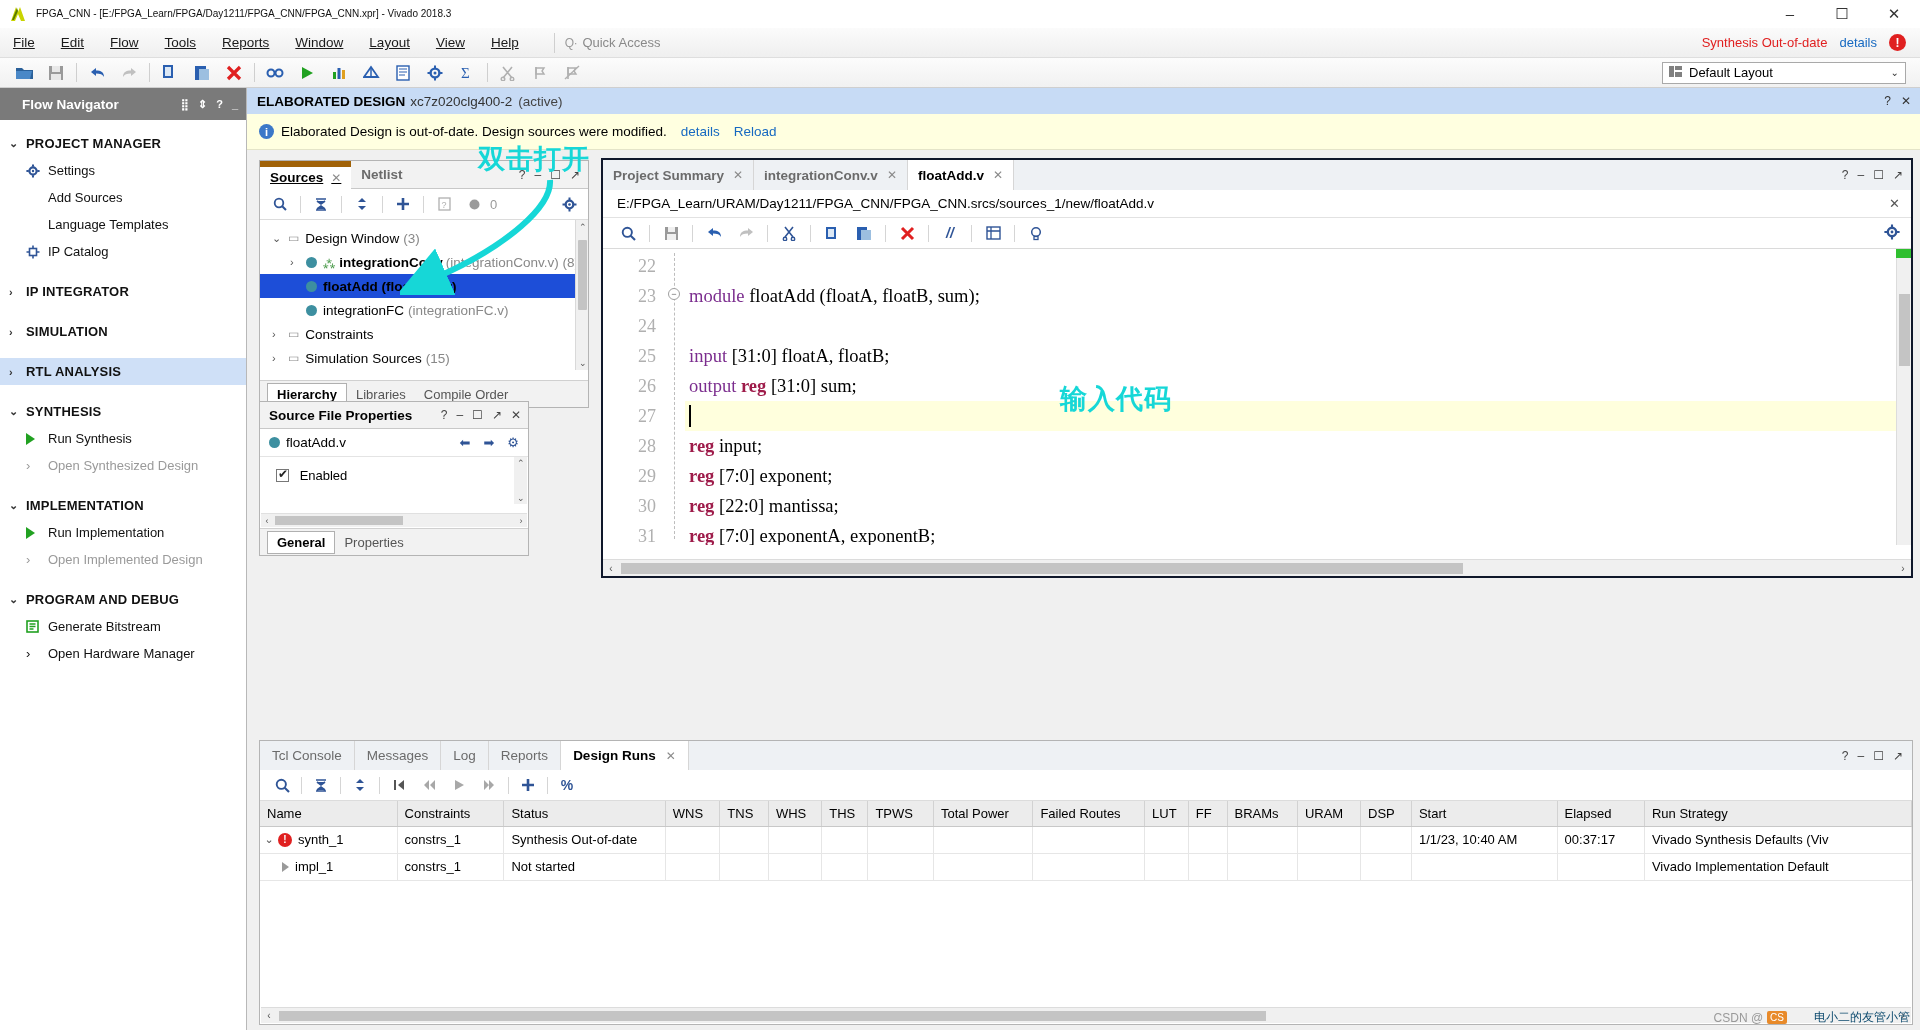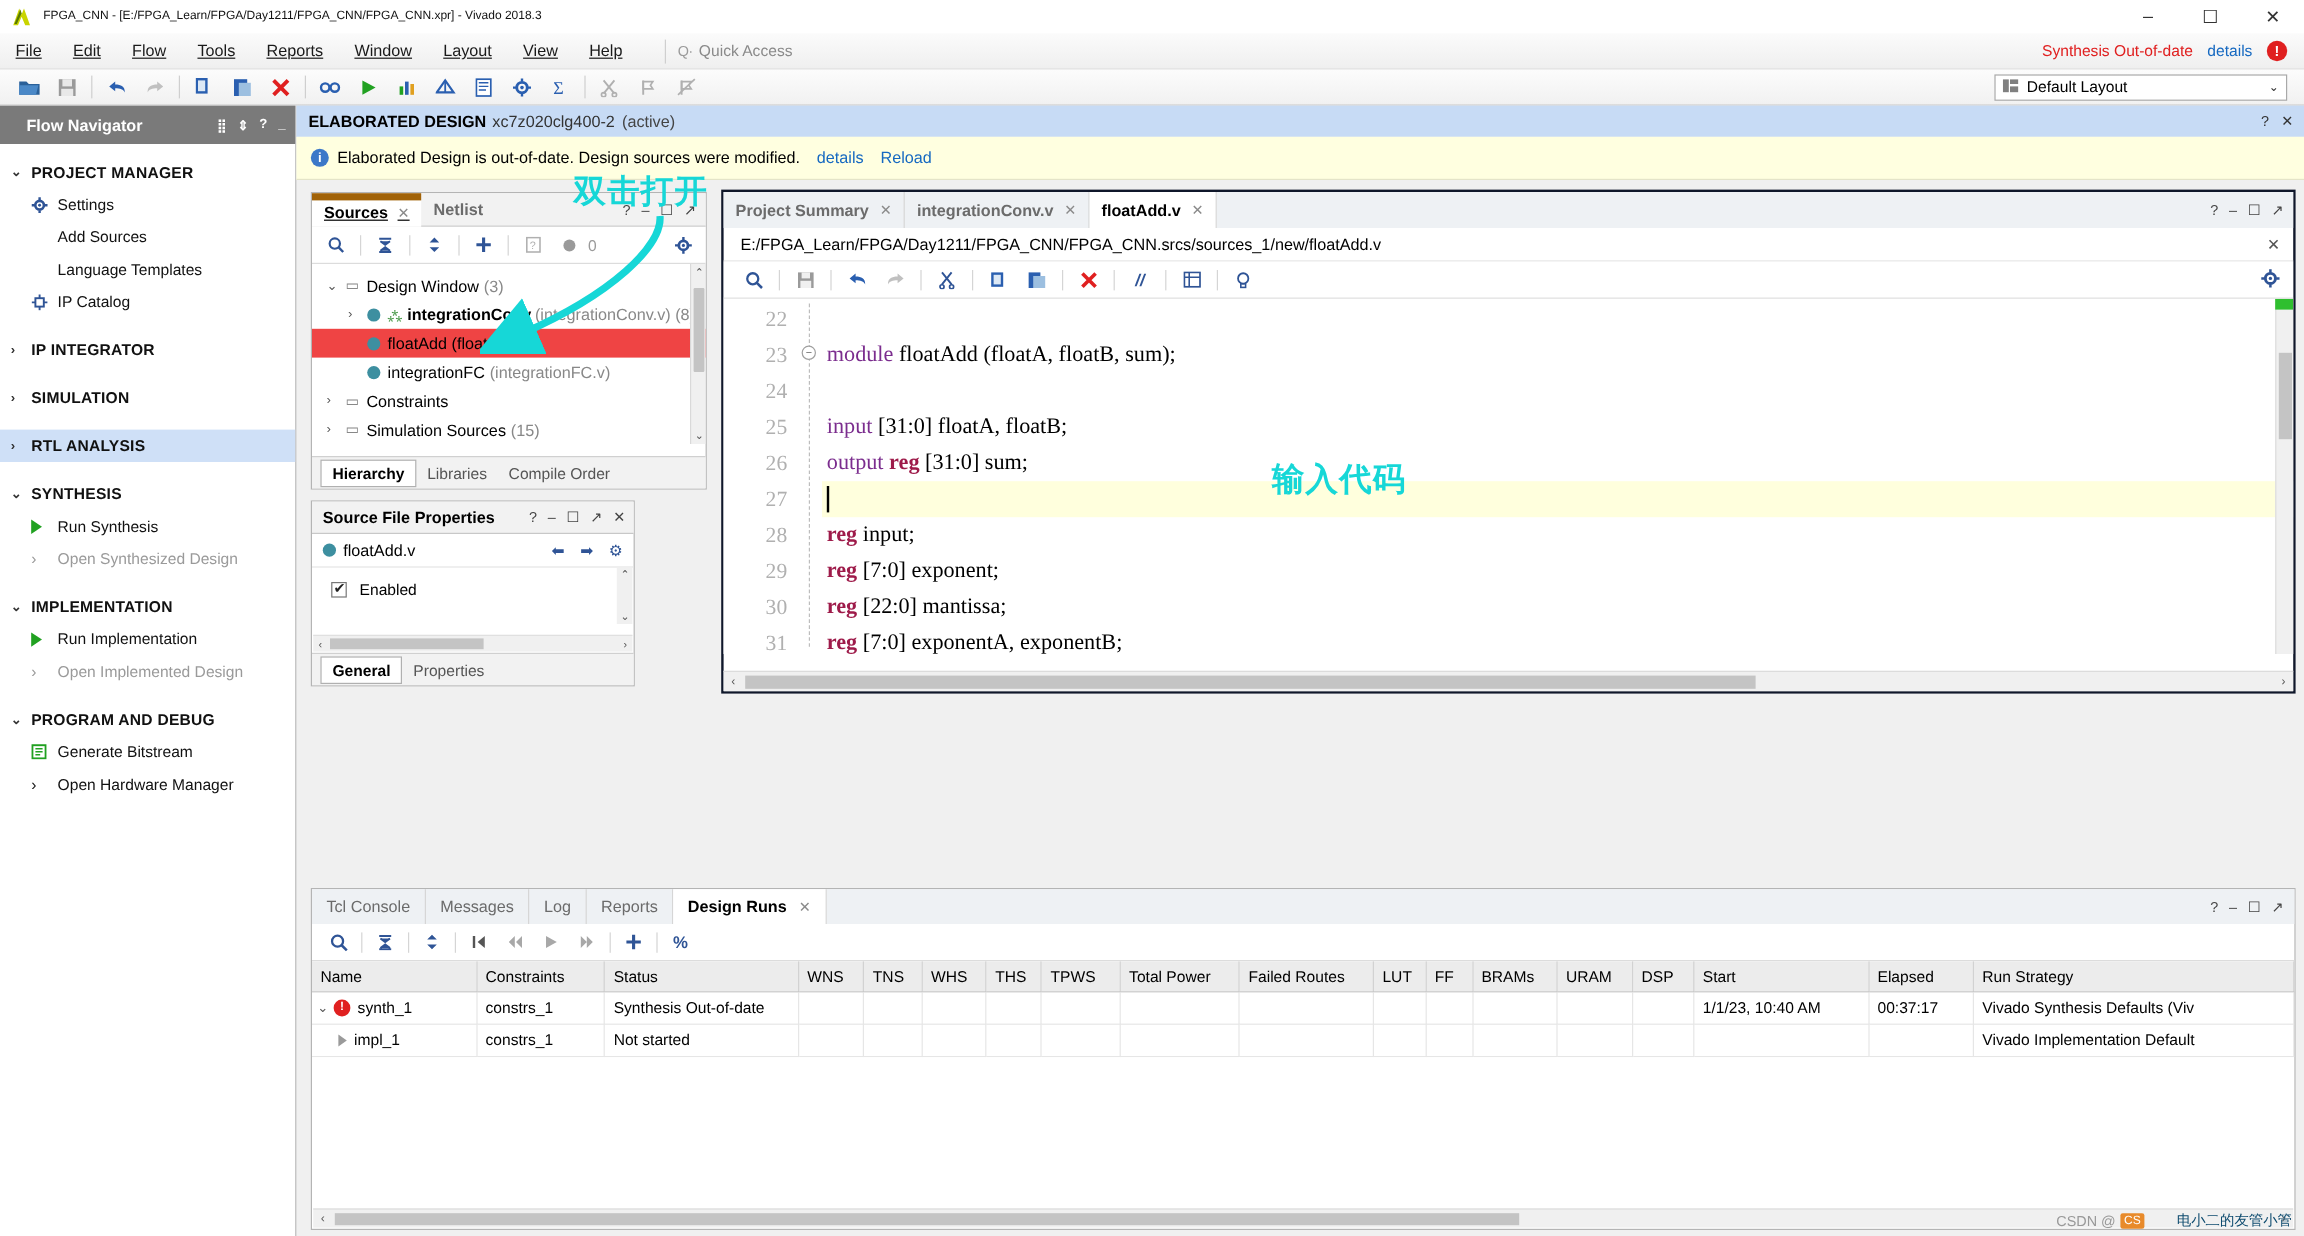--- a/index.html
+++ b/index.html
@@ -114,37 +114,37 @@
   .panel-tabs { height:28px; background:#f2f2f2; display:flex; align-items:center; border-bottom:1px solid #c8c8c8; }
   .ptab { height:28px; display:flex; align-items:center; padding:0 10px; font-size:13.5px; color:#6b6b6b; font-weight:bold; }
   .ptab.active { background:#fff; color:#000; border-top:6px solid #a16207;text-decoration:underline; }
   .ptab .x { margin-left:8px; color:#8a8a8a; font-weight:normal; font-size:12px; }
   .ptab-right { margin-left:auto; display:flex; gap:9px; padding-right:8px; color:#444; font-size:12px; }
   .panel-toolbar { height:31px; display:flex; align-items:center; padding-left:6px; gap:2px; border-bottom:1px solid #dcdcdc; background:#fff;}
   .pt-btn { width:28px;height:25px;display:flex;align-items:center;justify-content:center;color:#2f5496;font-size:14px; }
   .pt-sep { width:1px;height:17px;background:#d5d5d5;margin:0 4px; }
   .tree { padding-top:6px; font-size:13.5px; position:relative; height:150px; overflow:hidden;}
   .trow { display:flex; align-items:center; height:24px; padding-left:12px; }
-  .trow.sel { background:#ef4444; }
+  .trow.sel { background:#1d4ed8;font-weight:bold; }
   .trow .exp { width:16px; color:#555; font-size:11px; }
   .trow .fold { color:#888; margin-right:6px; font-size:12px; }
   .dot-blue { width:11px;height:11px;border-radius:50%;background:#3d8fa0;display:inline-block;margin-right:6px; }
   .grey { color:#888; }
   .bold { font-weight:bold; }
   .tree-scroll {
     position:absolute; right:0; top:0; width:13px; height:150px; background:#f0f0f0; border-left:1px solid #d9d9d9;
   }
   .tree-scroll .thumb { position:absolute; top:20px; left:2px; width:9px; height:70px; background:#c4c4c4; border-radius:1px;}
   .tree-scroll .arrow { position:absolute; left:3px; color:#555; font-size:9px; }
   .bottom-tabs { position:absolute; bottom:0; left:0; right:0; height:27px; background:#f2f2f2; display:flex; align-items:center; padding-left:7px; border-top:1px solid #d0d0d0; }
   .btab { font-size:13px; color:#555; padding:3px 9px; }
   .btab.active { background:#fff; border:1px solid #b0b0b0; color:#000; font-weight:bold; }
 
   
-  .props-panel { left:259px; top:417px; width:270px; height:155px; }
+  .props-panel { left:259px; top:401px; width:270px; height:155px; }
   .props-head { height:27px; background:#f2f2f2; display:flex; align-items:center; padding-left:9px; font-size:13.5px; font-weight:bold; border-bottom:1px solid #c8c8c8;}
   .props-head .icons { margin-left:auto; display:flex; gap:9px; padding-right:7px; font-weight:normal; color:#444; font-size:12px;}
   .props-file { height:28px; display:flex; align-items:center; padding-left:9px; font-size:13.5px; border-bottom:1px solid #e4e4e4;}
   .props-file .navico { margin-left:auto; display:flex; gap:13px; padding-right:9px; color:#2f5496; font-size:13px; }
   .props-body { position:relative; height:48px; padding:11px 0 0 16px; }
   .chk { width:13px;height:13px;border:1px solid #777;background:#fff;display:inline-block;margin-right:7px;position:relative;vertical-align:-2px; }
   .chk:after{content:"✔";position:absolute;left:1px;top:-3px;font-size:12px;color:#222;}
   .vscroll-mini { position:absolute; right:1px; top:0; width:13px; height:47px; background:#f0f0f0; }
   .hscroll {
     position:absolute; left:1px; right:1px; bottom:28px; height:14px; background:#f0f0f0;
@@ -699,21 +699,21 @@
         <span class="x">✕</span>
       </div>
       <div class="etab-right">
         <span>?</span>
         <span>–</span>
         <span>☐</span>
         <span>↗</span>
       </div>
     </div>
     <div class="ed-path">
-      <span>E:/FPGA_Learn/FPGA/Day1211/FPGA_CNN/FPGA_CNN.srcs/sources_1/new/floatAdd.v</span>
+      <span>E:/FPGA_Learn/URAM/Day1211/FPGA_CNN/FPGA_CNN.srcs/sources_1/new/floatAdd.v</span>
       <span class="x">✕</span>
     </div>
     <div class="ed-toolbar">
       <div class="ed-tb">
         <svg width="15" height="15" viewBox="0 0 15 15">
             <circle cx="6.3" cy="6.3" r="4.6" fill="none" stroke="#2f5496" stroke-width="1.9"></circle>
             <path d="M9.7 9.7 L14 14" stroke="#2f5496" stroke-width="2.1"></path>
           </svg>
         </div>
       <div class="ed-sep"></div>

